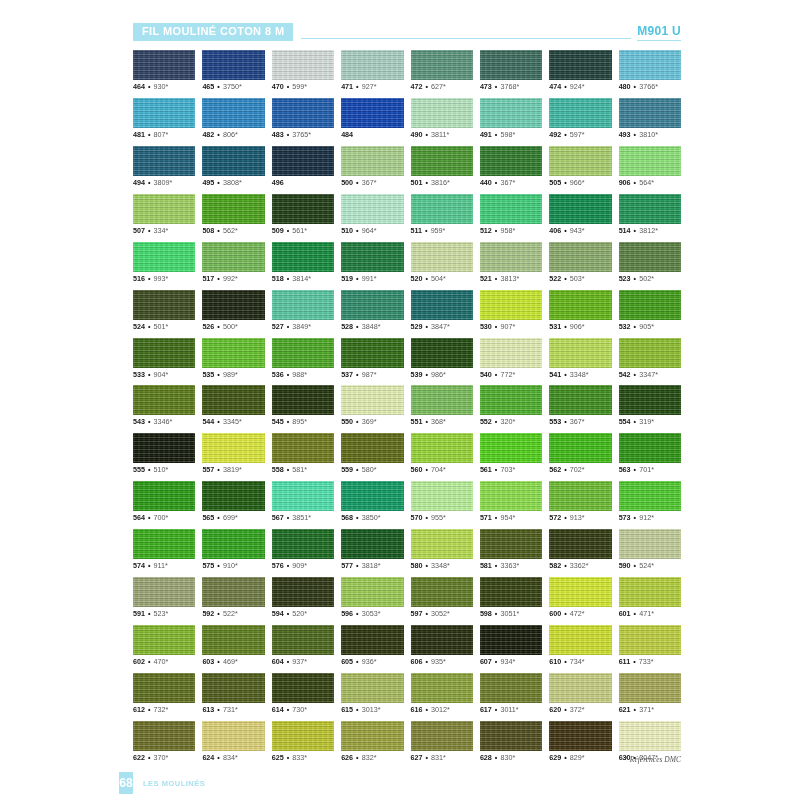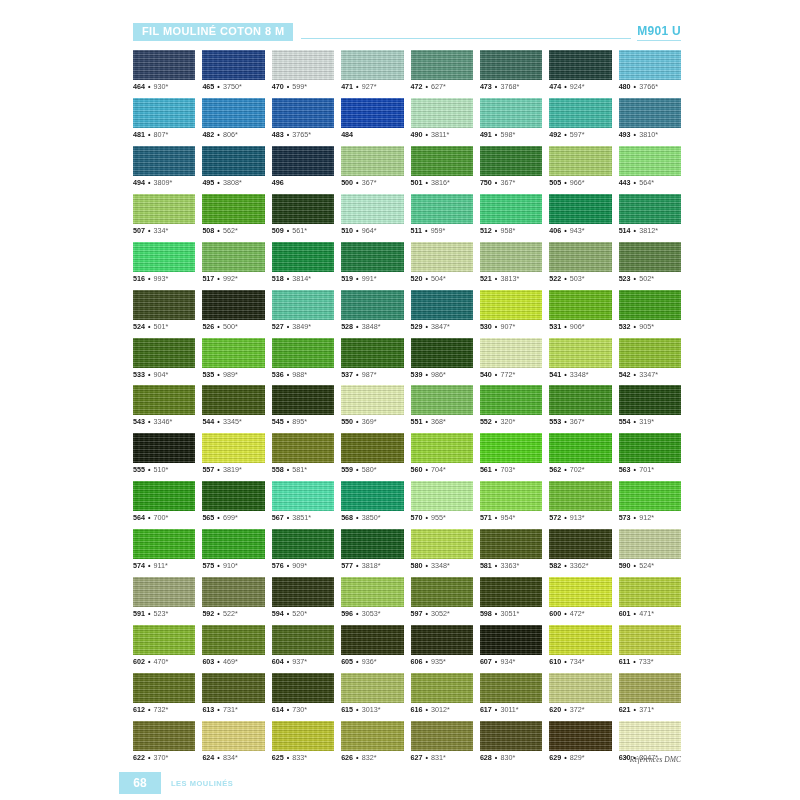--- a/index.html
+++ b/index.html
@@ -82,21 +82,21 @@
     font-size:7.5px;color:#555;font-style:italic;
     font-family:"Liberation Serif", serif;
   }
 
   
   .footer{
     position:absolute;left:119px;top:772px;display:flex;align-items:center;
   }
   .footer-page{
     background:#a8e1ef;color:#ffffff;font-size:12px;font-weight:bold;
-    width:42px;height:22px;display:flex;align-items:center;justify-content:center;
+    width:14px;height:22px;display:flex;align-items:center;justify-content:center;
   }
   .footer-text{
     color:#a8e1ef;font-size:7.5px;font-weight:bold;letter-spacing:.5px;
     margin-left:10px;
   }
 </style>
 </head>
 <body>
 
 <div class="page">
@@ -187,29 +187,29 @@
       <div class="cell">
         <div class="swatch" style="background-color: rgb(169, 209, 140);"></div>
         <div class="label"><span class="ref-main">500</span><span class="dot"> • </span><span class="ref-dmc">367*</span></div>
       </div>
       <div class="cell">
         <div class="swatch" style="background-color: rgb(73, 151, 47);"></div>
         <div class="label"><span class="ref-main">501</span><span class="dot"> • </span><span class="ref-dmc">3816*</span></div>
       </div>
       <div class="cell">
         <div class="swatch" style="background-color: rgb(47, 122, 42);"></div>
-        <div class="label"><span class="ref-main">750</span><span class="dot"> • </span><span class="ref-dmc">367*</span></div>
+        <div class="label"><span class="ref-main">440</span><span class="dot"> • </span><span class="ref-dmc">367*</span></div>
       </div>
       <div class="cell">
         <div class="swatch" style="background-color: rgb(169, 207, 107);"></div>
         <div class="label"><span class="ref-main">505</span><span class="dot"> • </span><span class="ref-dmc">966*</span></div>
       </div>
       <div class="cell">
         <div class="swatch" style="background-color: rgb(140, 226, 120);"></div>
-        <div class="label"><span class="ref-main">443</span><span class="dot"> • </span><span class="ref-dmc">564*</span></div>
+        <div class="label"><span class="ref-main">906</span><span class="dot"> • </span><span class="ref-dmc">564*</span></div>
       </div>
       <div class="cell">
         <div class="swatch" style="background-color: rgb(159, 208, 96);"></div>
         <div class="label"><span class="ref-main">507</span><span class="dot"> • </span><span class="ref-dmc">334*</span></div>
       </div>
       <div class="cell">
         <div class="swatch" style="background-color: rgb(74, 163, 26);"></div>
         <div class="label"><span class="ref-main">508</span><span class="dot"> • </span><span class="ref-dmc">562*</span></div>
       </div>
       <div class="cell">

